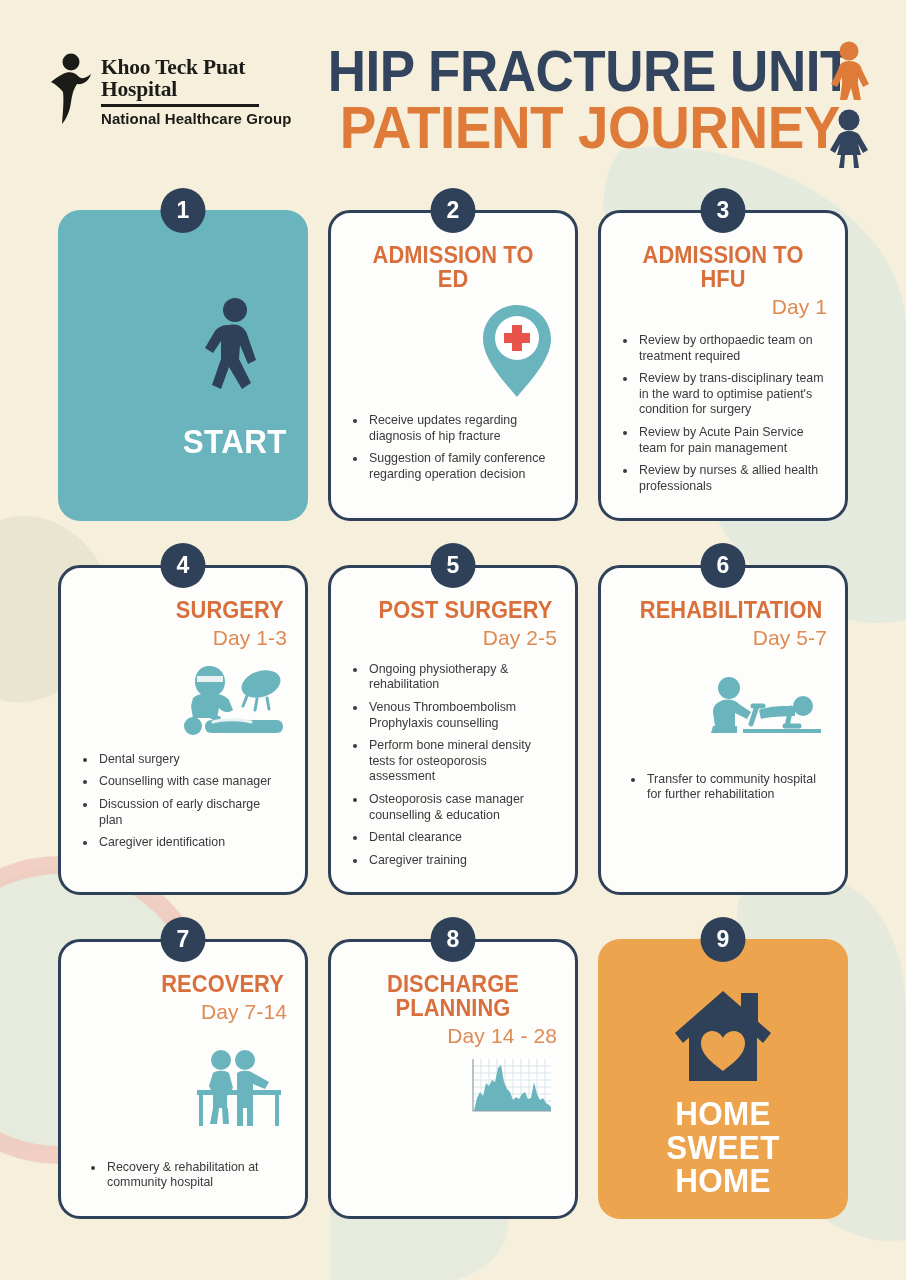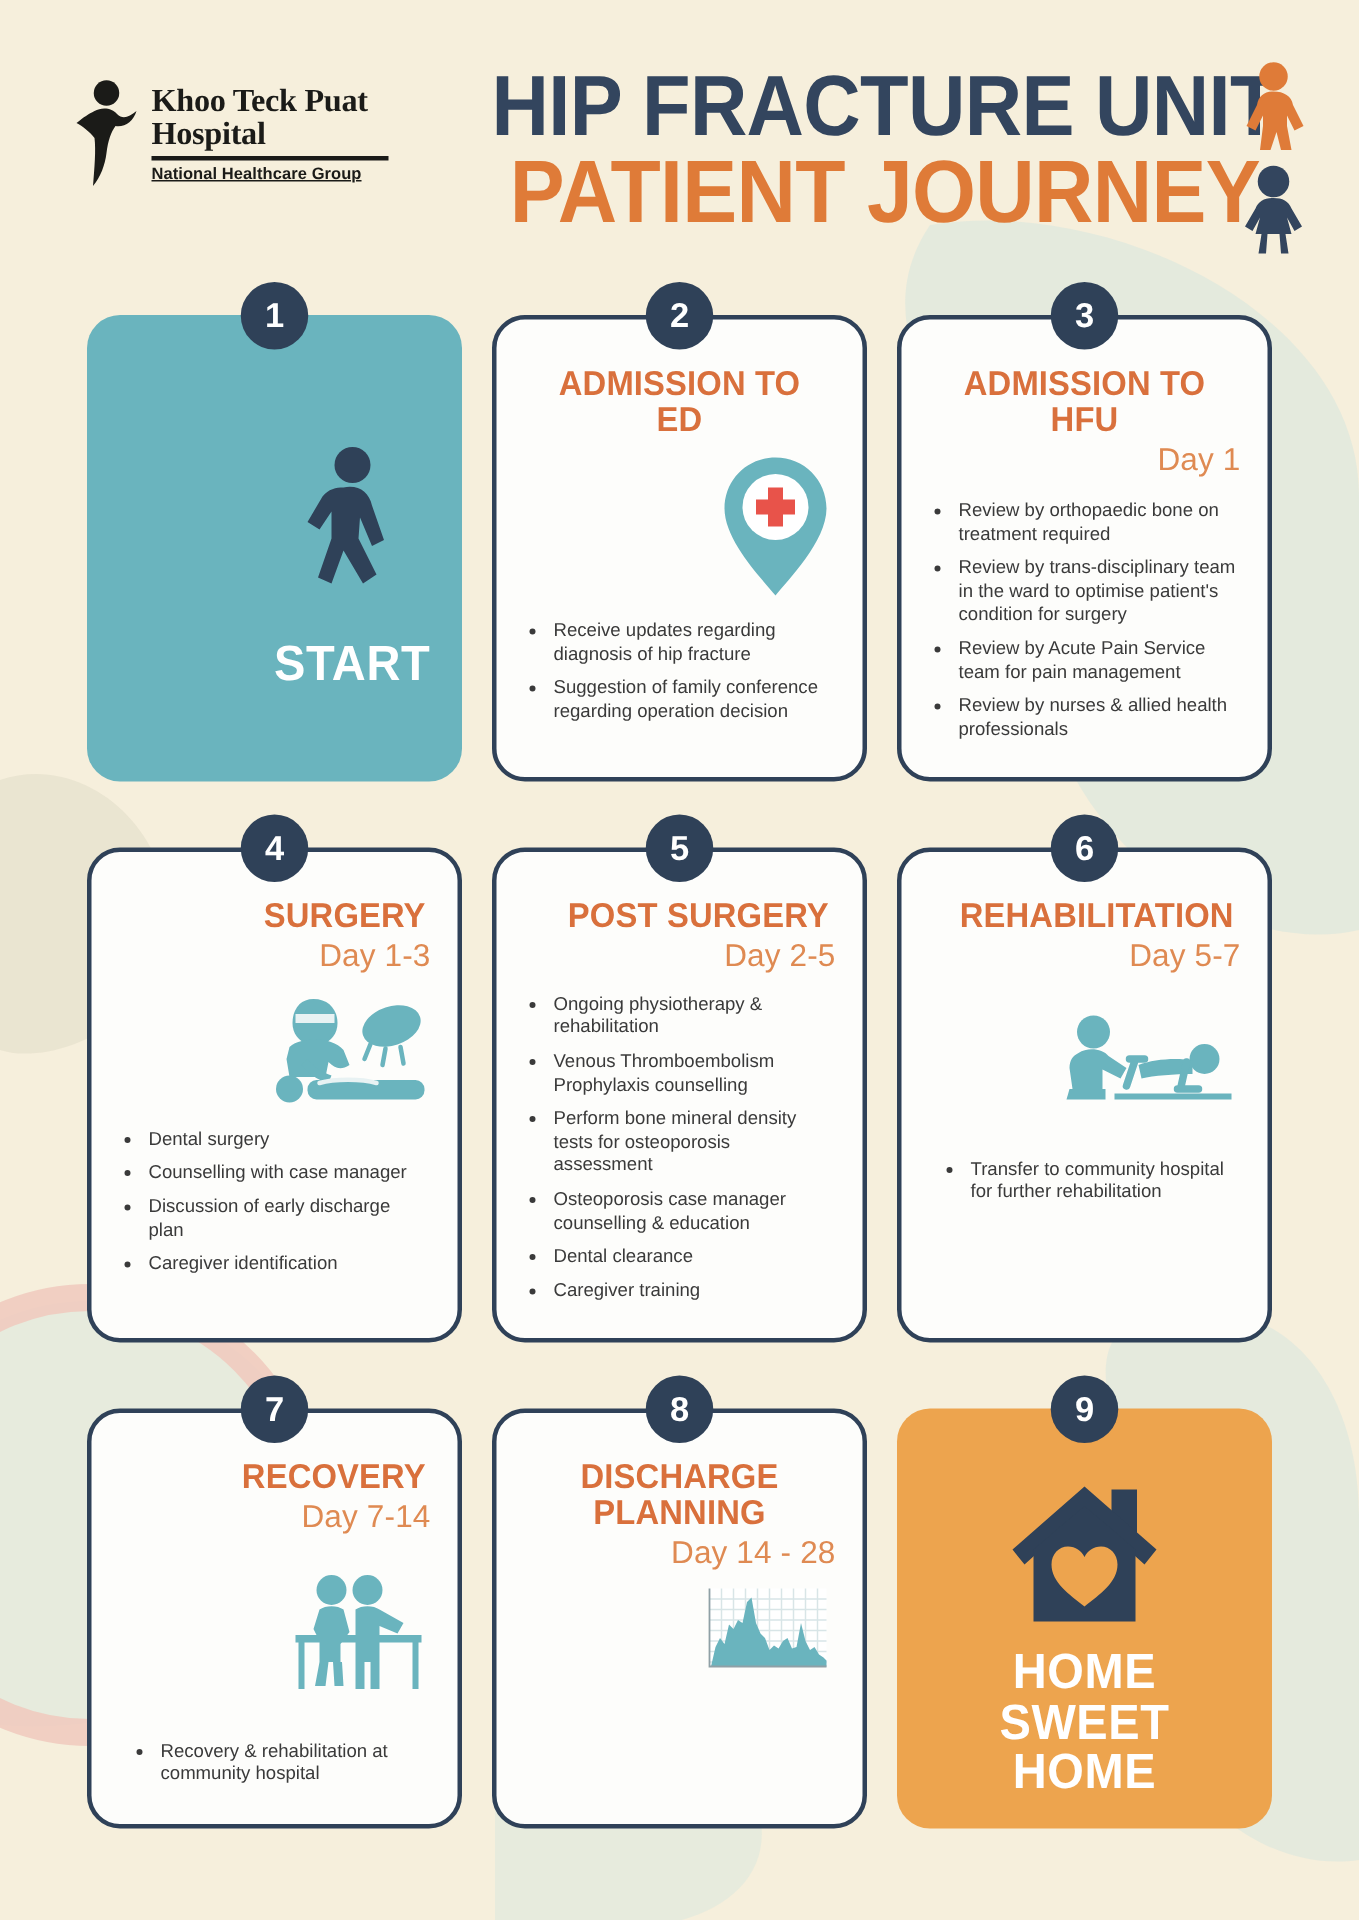--- a/index.html
+++ b/index.html
@@ -13,21 +13,21 @@
 
   .page{position:relative;z-index:2;width:906px;height:898px;}
 
   
   .header{display:flex;align-items:flex-start;padding:38px 36px 0 50px;}
   .logo{display:flex;align-items:flex-start;gap:9px;width:258px;flex:0 0 258px;padding-top:14px;}
   .logo-mark{width:42px;height:74px;flex:0 0 42px;}
   .logo-text{padding-top:4px;}
   .logo-name{font-family:"Liberation Serif",serif;font-weight:700;font-size:21.5px;color:#1b1b18;line-height:1.03;letter-spacing:-0.2px;}
   .logo-rule{height:2.6px;background:#1b1b18;margin:4px 0 3px 0;width:158px;}
-  .logo-sub{font-size:11px;font-weight:700;color:#1b1b18;letter-spacing:.05px;text-decoration:underline;}
+  .logo-sub{font-size:15px;font-weight:700;color:#1b1b18;letter-spacing:.05px;}
 
   .title-wrap{flex:1;display:flex;flex-direction:column;align-items:center;position:relative;padding-top:6px;}
   .title-row{display:flex;align-items:center;justify-content:center;gap:6px;width:100%;}
   .t-line{
     font-family:"Liberation Sans Narrow","Liberation Sans",sans-serif;
     font-weight:700;font-size:57px;line-height:.98;letter-spacing:-0.5px;
     transform:scaleX(.93);transform-origin:center;white-space:nowrap;
   }
   .t1{color:#33455e;}
   .t2{color:#df7b38;font-size:59px;}
@@ -186,21 +186,21 @@
         </ul>
       </div>
     </div>
 
     <div class="cell">
       <div class="num-badge">3</div>
       <div class="card plain">
         <div class="card-title">ADMISSION TO HFU</div>
         <div class="card-day">Day 1</div>
         <ul class="bullets" style="margin-top:14px">
-          <li>Review by orthopaedic bone on treatment required</li>
+          <li>Review by orthopaedic team on treatment required</li>
           <li>Review by trans-disciplinary team in the ward to optimise patient's condition for surgery</li>
           <li>Review by Acute Pain Service team for pain management</li>
           <li>Review by nurses &amp; allied health professionals</li>
         </ul>
       </div>
     </div>
 
     <div class="cell">
       <div class="num-badge">4</div>
       <div class="card plain">

